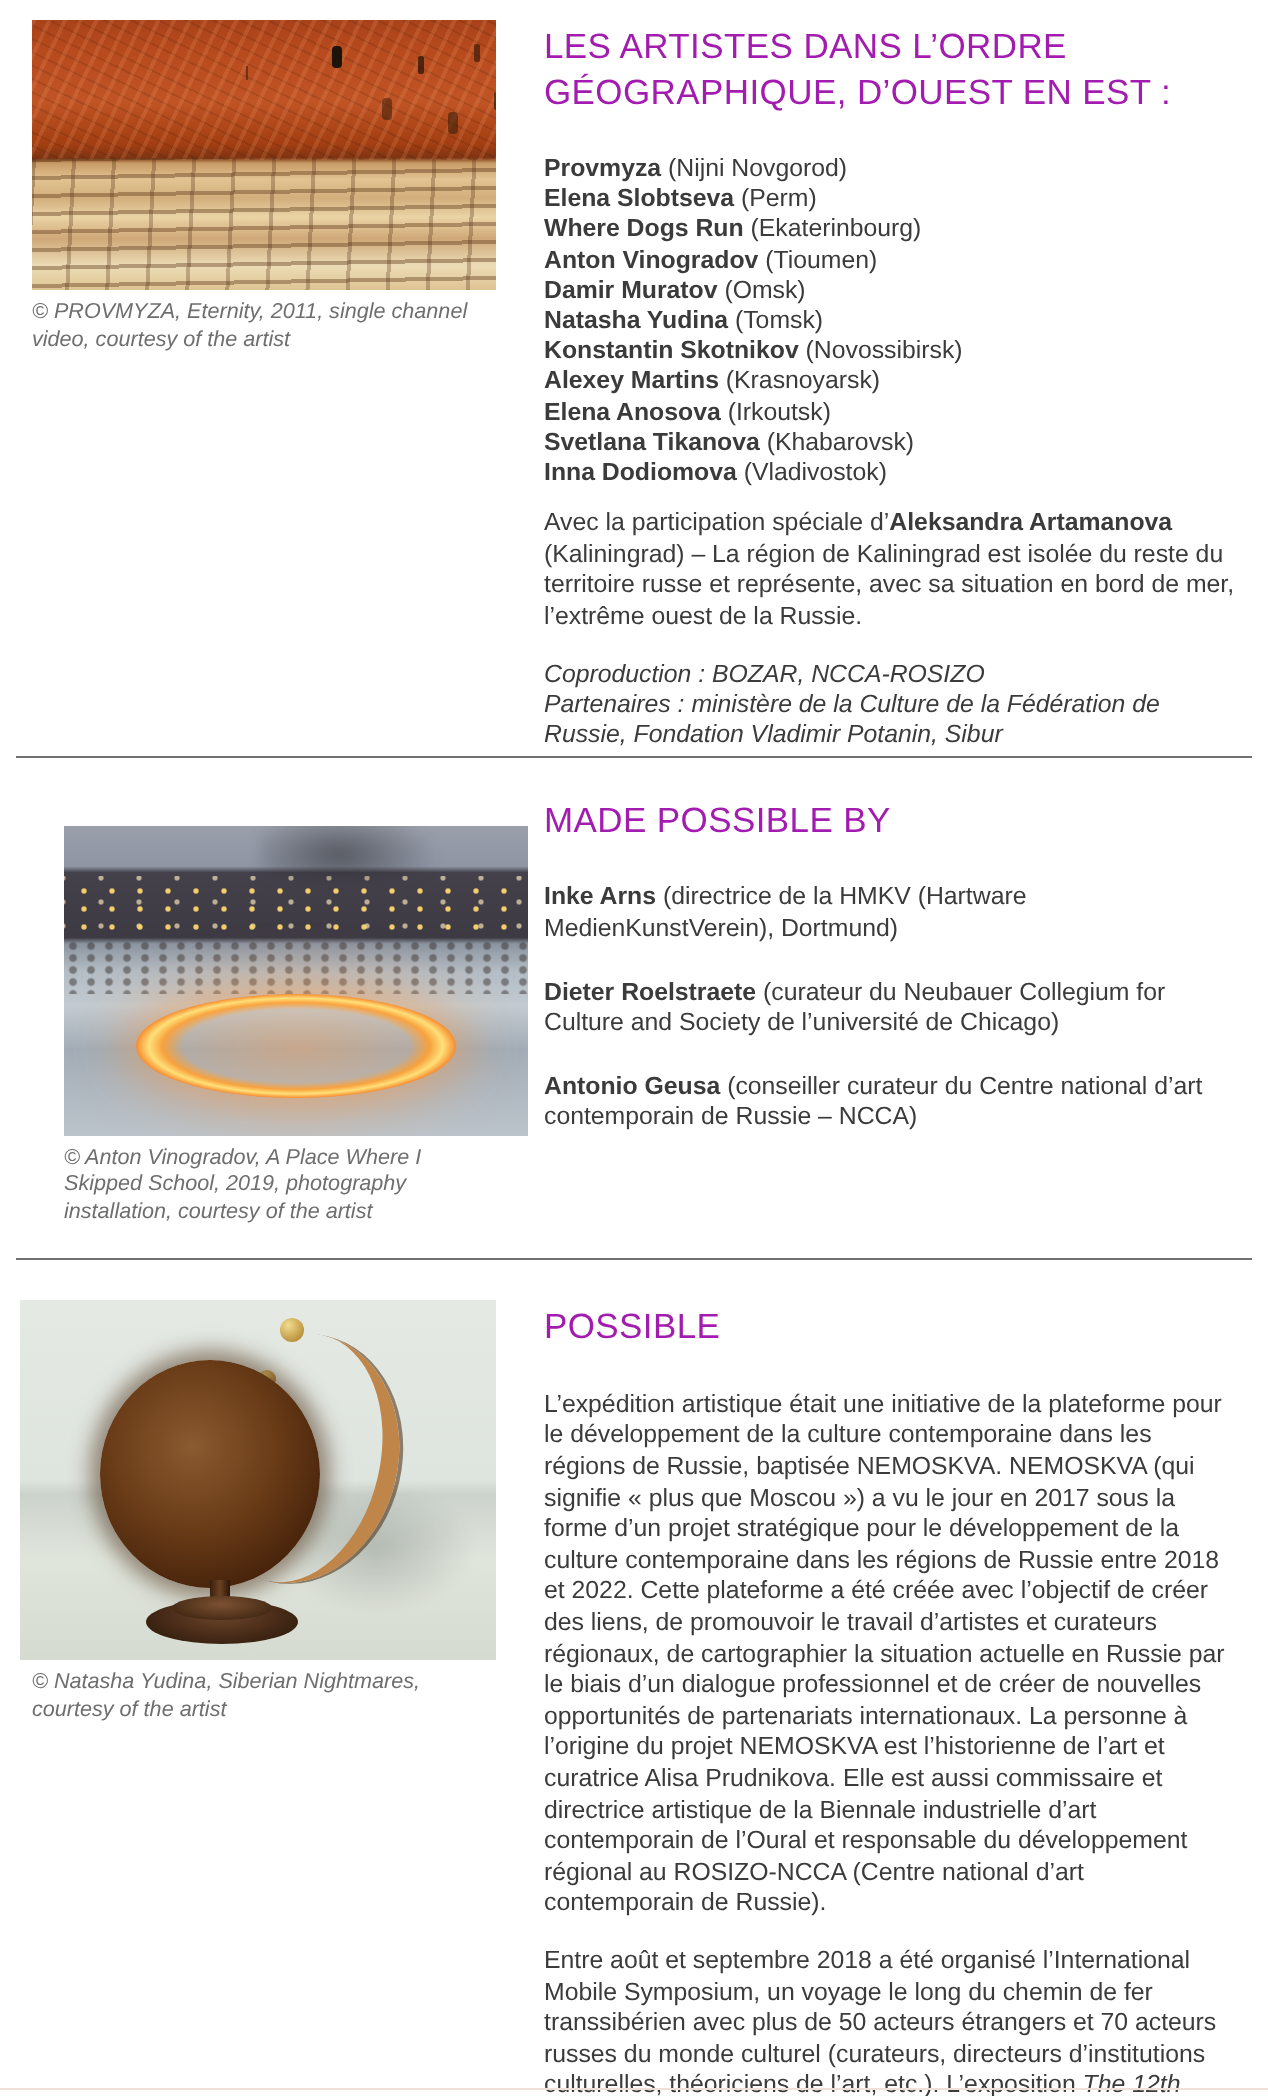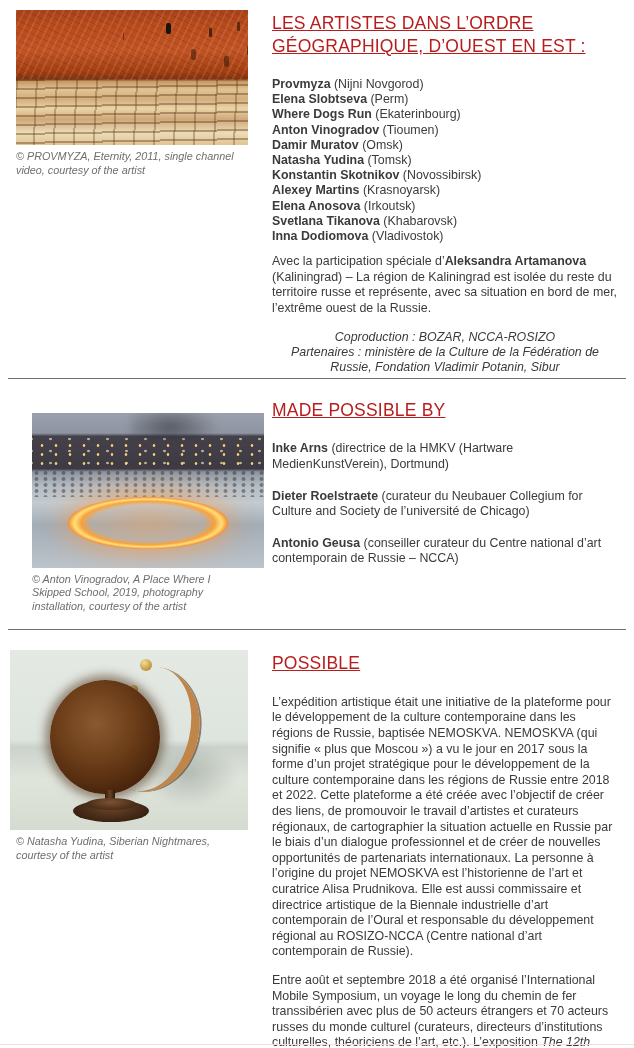--- a/index.html
+++ b/index.html
@@ -1,26 +1,26 @@
 <!DOCTYPE html>
 <html><head>
 <meta charset="utf-8">
 <style>
   html,body{margin:0;padding:0;background:#ffffff;}
   body{width:634px;font-family:"Liberation Sans", sans-serif;color:#3b3b3b;}
   .page{position:relative;width:634px;height:1048px;overflow:hidden;box-sizing:border-box;padding:10px 16px 0;}
   .row{display:flex;align-items:flex-start;}
   .col-left{width:232px;flex:none;}
   .col-right{flex:1;padding-left:24px;min-width:0;}
-  h2{font-size:17.5px;line-height:22.5px;color:#b91c1c;font-weight:400;margin:2px 0 20px;letter-spacing:.2px;text-decoration:underline;}
+  h2{font-size:17.5px;line-height:22.5px;color:#a21caf;font-weight:400;margin:2px 0 20px;letter-spacing:.2px;}
   .artist-list{list-style:none;margin:0 0 10px;padding:0;font-size:12.4px;line-height:15.2px;}
   b{font-weight:700;text-align:center;}
   .para{margin:10px 0 0;font-size:12.4px;line-height:15.6px;}
   .credits{margin-top:13px;font-style:italic;font-size:12.4px;line-height:15.4px;}
-  .credits div{margin:0;text-align:center;}
+  .credits div{margin:0;}
   .person{margin:0 0 16px;font-size:12.4px;line-height:15.6px;}
   .caption{margin-top:5px;font-size:10.8px;line-height:13.5px;font-style:italic;color:#6e6e6e;}
   .rule{border:none;border-top:1px solid #707070;margin:2px -8px 18px;}
   .rule2{margin-top:0;margin-bottom:20px;}
   .it{font-style:italic;}
   .bottom-edge{position:absolute;left:0;right:0;top:1044px;border-top:1px solid #f2dedb;}
 
   
   .img{position:relative;overflow:hidden;}
   

